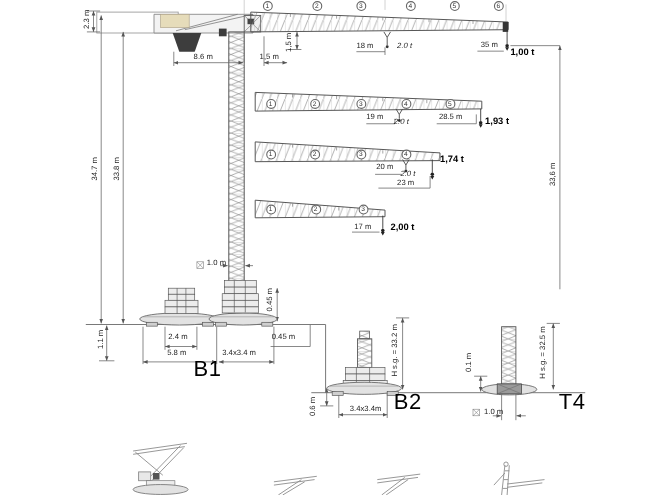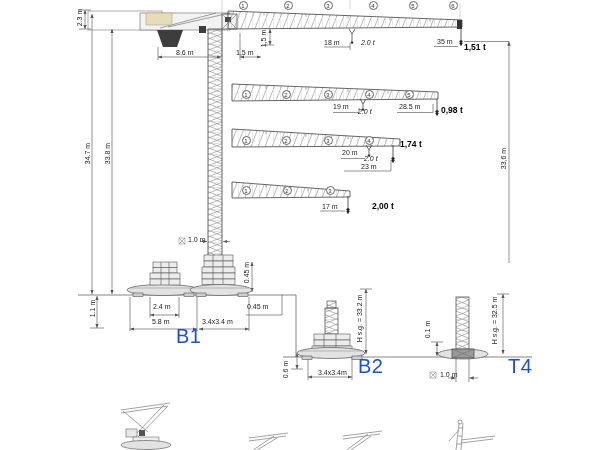--- a/index.html
+++ b/index.html
@@ -3,21 +3,21 @@
 <meta charset="utf-8">
 <style>
   html,body{margin:0;padding:0;background:#fff;}
   .stage{position:relative;width:600px;height:450px;background:#fff;overflow:hidden;
          font-family:"Liberation Sans",sans-serif;color:#222;}
   .stage svg{position:absolute;left:0;top:0;}
   .lbl{position:absolute;font-size:7px;line-height:1;white-space:nowrap;color:#222;}
   .rot{transform:rotate(-90deg);transform-origin:center;text-align:center;}
   .load{font-size:8.5px;font-weight:bold;color:#000;}
   .ital{font-style:italic;font-size:7px;color:#222;}
-  .cfg{font-size:20px;color:#1d4ed8;letter-spacing:.5px;}
+  .cfg{font-size:20px;color:#000000;letter-spacing:.5px;}
   .sec{position:absolute;width:9px;height:9px;border:1px solid #666;border-radius:50%;
        font-size:6px;line-height:8px;text-align:center;color:#333;background:#fff;box-sizing:border-box;}
 </style>
 </head>
 <body>
 
 <div class="stage">
 
 <svg width="600" height="450" viewBox="0 0 600 450">
   <defs>
@@ -317,38 +317,38 @@
 <div class="sec" style="left:282.5px;top:185.5px">2</div>
 <div class="sec" style="left:325.5px;top:185.5px">3</div>
 
 <div class="lbl rot" style="left:64px;top:14px;width:30px">2.3 m</div>
 <div class="lbl" style="left:176px;top:49px">8.6 m</div>
 <div class="lbl" style="left:236px;top:49px">1,5 m</div>
 <div class="lbl rot" style="left:248px;top:35px;width:30px">1,5 m</div>
 <div class="lbl" style="left:324px;top:39px">18 m</div>
 <div class="lbl ital" style="left:361px;top:39px">2.0 t</div>
 <div class="lbl" style="left:437px;top:38px">35 m</div>
-<div class="lbl load" style="left:464px;top:43px">1,51 t</div>
+<div class="lbl load" style="left:464px;top:43px">1,00 t</div>
 <div class="lbl rot" style="left:67px;top:150px;width:40px">34.7 m</div>
 <div class="lbl rot" style="left:87px;top:150px;width:40px">33.8 m</div>
 <div class="lbl rot" style="left:483px;top:155px;width:40px">33,6 m</div>
 <div class="lbl" style="left:188px;top:236px">1.0 m</div>
 
 <div class="lbl" style="left:333px;top:103px">19 m</div>
 <div class="lbl ital" style="left:358px;top:108px">2.0 t</div>
 <div class="lbl" style="left:399px;top:103px">28.5 m</div>
-<div class="lbl load" style="left:441px;top:106px">0,98 t</div>
+<div class="lbl load" style="left:441px;top:106px">1,93 t</div>
 
 <div class="lbl" style="left:342px;top:149px">20 m</div>
 <div class="lbl ital" style="left:364px;top:155px">2.0 t</div>
 <div class="lbl load" style="left:400px;top:140px">1,74 t</div>
 <div class="lbl" style="left:361px;top:163px">23 m</div>
 
 <div class="lbl" style="left:322px;top:203px">17 m</div>
-<div class="lbl load" style="left:372px;top:202px">2,00 t</div>
+<div class="lbl load" style="left:355px;top:202px">2,00 t</div>
 
 <div class="lbl rot" style="left:228px;top:269px;width:36px">0.45 m</div>
 <div class="lbl" style="left:247px;top:303px">0.45 m</div>
 <div class="lbl" style="left:153px;top:303px">2.4 m</div>
 <div class="lbl" style="left:152px;top:318px">5.8 m</div>
 <div class="lbl" style="left:202px;top:318px">3.4x3.4 m</div>
 <div class="lbl rot" style="left:77px;top:305px;width:30px">1.1 m</div>
 <div class="lbl cfg" style="left:176px;top:326px">B1</div>
 
 <div class="lbl rot" style="left:319px;top:315px;width:80px">H s.g. = 33.2 m</div>

